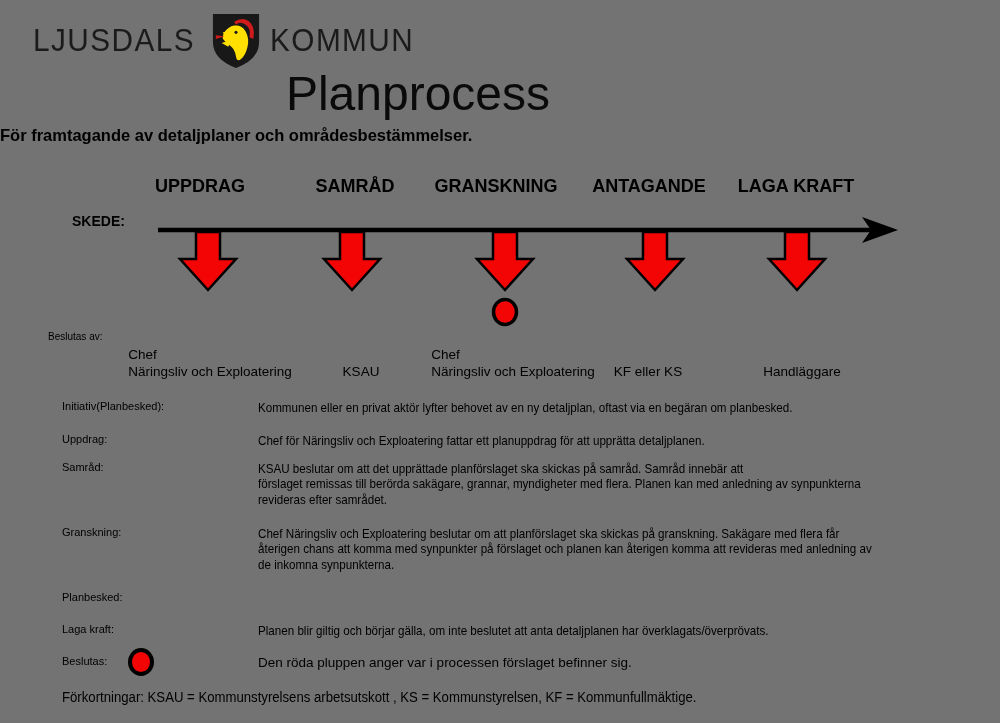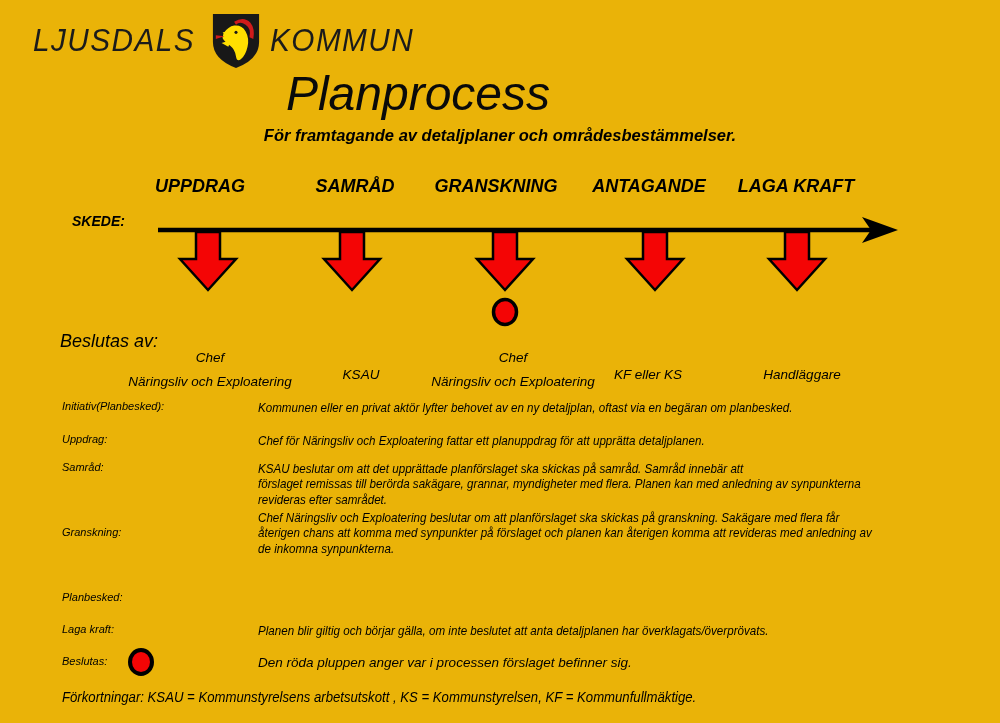--- a/index.html
+++ b/index.html
@@ -1,38 +1,38 @@
 <!DOCTYPE html>
 <html><head>
 <meta charset="utf-8">
 <style>
   html,body{margin:0;padding:0;background:#fff;}
-  #page{position:relative;width:1000px;height:723px;background:#eab308;overflow:hidden;
-        font-family:"Liberation Sans", sans-serif;color:#000;font-style:italic;}
+  #page{position:relative;width:1000px;height:723px;background:#737373;overflow:hidden;
+        font-family:"Liberation Sans", sans-serif;color:#000;}
 
   
   .logo{position:absolute;left:33px;top:12px;display:flex;align-items:center;gap:9px;}
   .logo-word{font-size:31px;letter-spacing:1.5px;color:#1b1b1b;transform:scaleX(.96);transform-origin:0 50%;}
   .logo-shield{width:50px;height:58px;}
 
   
   .title{position:absolute;left:0;top:66px;width:836px;text-align:center;font-size:48px;color:#0a0a0a;}
-  .subtitle{position:absolute;left:0;top:126px;width:1000px;text-align:center;font-size:16.5px;font-weight:bold;}
+  .subtitle{position:absolute;left:0;top:126px;width:1000px;font-size:16.5px;font-weight:bold;}
 
   
   .stage-label{position:absolute;top:176px;transform:translateX(-50%);font-size:18px;font-weight:bold;white-space:nowrap;}
   .skede{position:absolute;left:72px;top:176px;font-size:14px;font-weight:bold;margin-top:37px;}
 
   
   .timeline{position:absolute;left:150px;top:215px;}
 
   
-  .beslutas{position:absolute;left:60px;top:331px;font-size:18px;}
-  .decided{position:absolute;transform:translateX(-50%);text-align:center;font-size:13.5px;
-           white-space:pre-line;line-height:24px;}
+  .beslutas{position:absolute;left:48px;top:331px;font-size:10px;}
+  .decided{position:absolute;transform:translateX(-50%);text-align:left;font-size:13.5px;
+           white-space:pre-line;line-height:17px;}
   .decided.two{top:346px;} .decided.one{top:363px;}
 
   
   .row-label{position:absolute;left:62px;font-size:11px;white-space:nowrap;}
   .row-text{position:absolute;left:258px;font-size:13.5px;line-height:15.3px;white-space:pre;}
   .cond{transform:scaleX(.86);transform-origin:0 0;display:inline-block;}
   .plupp-legend{position:absolute;left:126px;top:648px;}
   .footer{position:absolute;left:62px;top:689px;font-size:14px;white-space:nowrap;transform:scaleX(.94);transform-origin:0 0;}
 </style>
 </head>
@@ -101,21 +101,21 @@
 
   <span class="row-label" style="top:433px">Uppdrag:</span>
   <span class="row-text" style="top:433px"><span class="cond">Chef för Näringsliv och Exploatering fattar ett planuppdrag för att upprätta detaljplanen.</span></span>
 
   <span class="row-label" style="top:461px">Samråd:</span>
   <span class="row-text" style="top:461px"><span class="cond">KSAU beslutar om att det upprättade planförslaget ska skickas på samråd. Samråd innebär att
 förslaget remissas till berörda sakägare, grannar, myndigheter med flera. Planen kan med anledning av synpunkterna
 revideras efter samrådet.</span></span>
 
   <span class="row-label" style="top:526px">Granskning:</span>
-  <span class="row-text" style="top:510px"><span class="cond">Chef Näringsliv och Exploatering beslutar om att planförslaget ska skickas på granskning. Sakägare med flera får
+  <span class="row-text" style="top:526px"><span class="cond">Chef Näringsliv och Exploatering beslutar om att planförslaget ska skickas på granskning. Sakägare med flera får
 återigen chans att komma med synpunkter på förslaget och planen kan återigen komma att revideras med anledning av
 de inkomna synpunkterna.</span></span>
 
   <span class="row-label" style="top:591px">Planbesked:</span>
 
   <span class="row-label" style="top:623px">Laga kraft:</span>
   <span class="row-text" style="top:623px"><span class="cond">Planen blir giltig och börjar gälla, om inte beslutet att anta detaljplanen har överklagats/överprövats.</span></span>
 
   <span class="row-label" style="top:655px">Beslutas:</span>
   <svg class="plupp-legend" width="32" height="30" viewBox="0 0 32 30">

